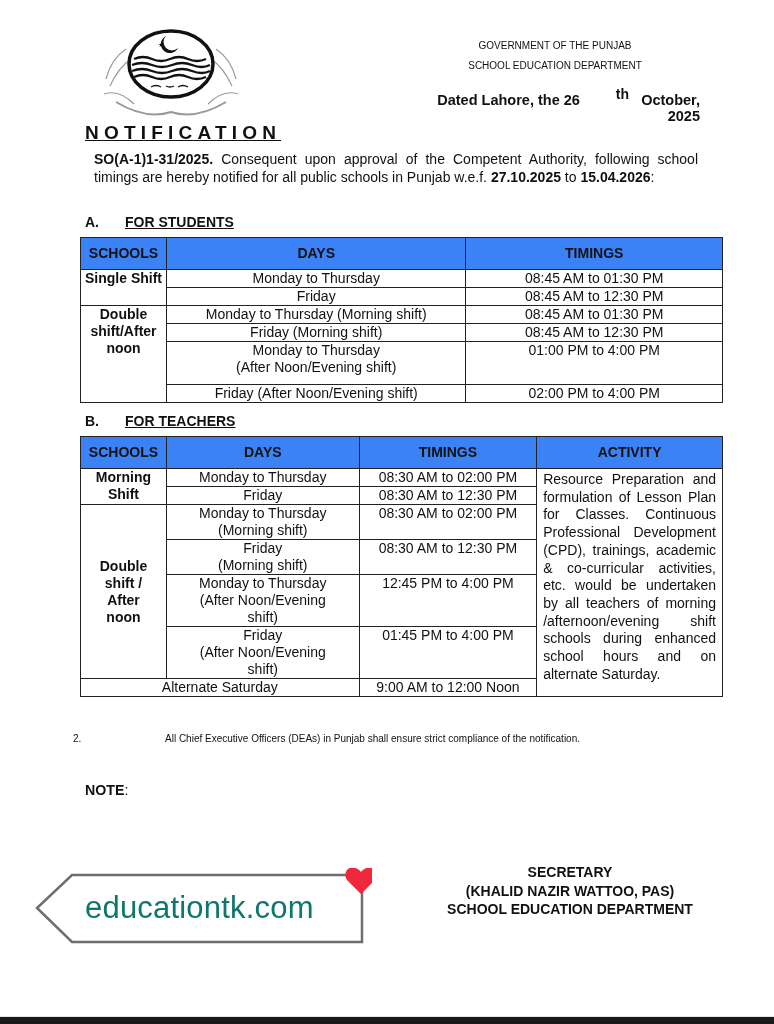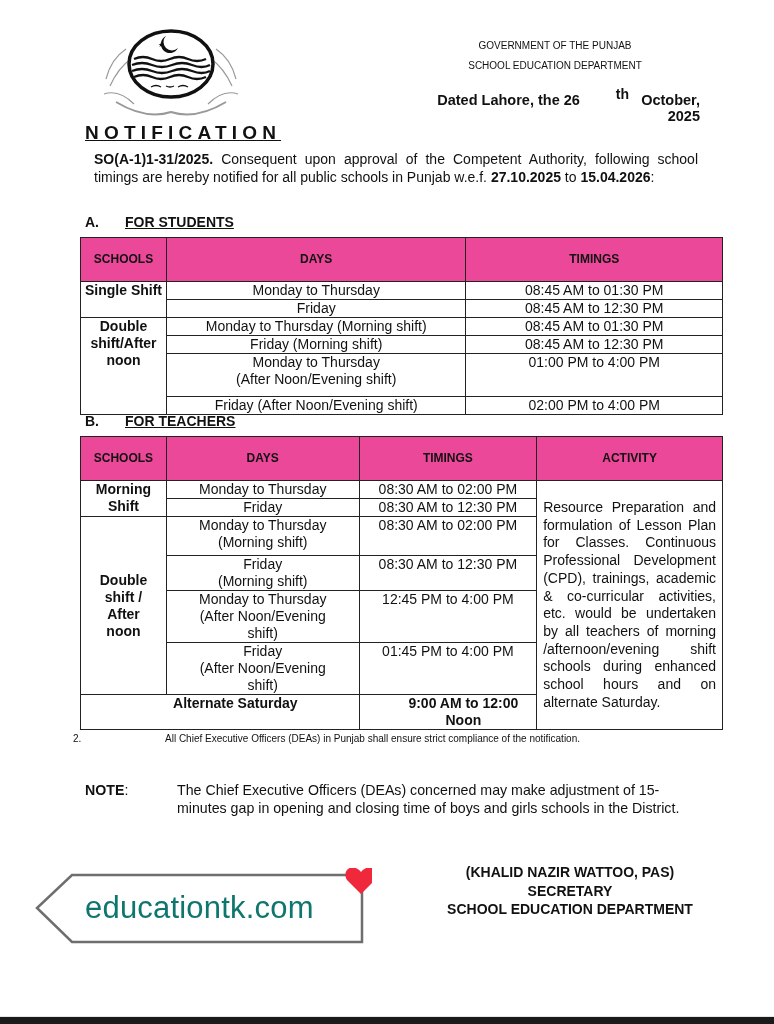--- a/index.html
+++ b/index.html
@@ -11,26 +11,26 @@
   .hdr .l1, .hdr .l2 { display: block; }
   .dated { left: 410px; top: 86px; width: 290px; text-align: right; font-weight: bold; font-size: 14.5px; }
   .dated sup { font-size: 14px; margin-left: 36px; }
   .notif-title { left: 85px; top: 122px; font-weight: 900; font-size: 19px; letter-spacing: 5.2px; text-decoration: underline; }
   .para1 { left: 94px; top: 151px; width: 604px; font-size: 14px; line-height: 17.5px; text-align: justify; }
   .sec { font-weight: bold; font-size: 14px; }
   .sec .lbl { display: inline-block; width: 40px; }
   .sec .ttl { text-decoration: underline; }
   table { border-collapse: collapse; position: absolute; font-size: 14px; }
   td, th { border: 1.6px solid #222; padding: 0 3px; line-height: 17px; text-align: center; vertical-align: top; }
-  th { background: #ec4899; font-weight: bold; font-size: 12px; padding: 13px 3px; }
+  th { background: #3b82f6; font-weight: bold; font-size: 14px; padding: 7px 3px; }
   .schoolcell { font-weight: bold; }
   .studtbl { left: 80px; top: 237px; width: 643px; }
   .teachtbl { left: 80px; top: 436px; width: 643px; }
-  .activity { text-align: justify; text-align-last: left; padding: 18px 6px; font-size: 14px; line-height: 17.7px; }
-  .bold { font-weight: bold; padding-left: 34px; }
+  .activity { text-align: justify; text-align-last: left; padding: 2px 6px; font-size: 14px; line-height: 17.7px; }
+  .bold { font-weight: normal; }
   .para2 { left: 73px; top: 730px; width: 604px; font-size: 10px; line-height: 17px; }
   .para2 .num { display: inline-block; width: 92px; }
   .note { left: 85px; top: 782px; width: 604px; font-size: 14.2px; line-height: 17.5px; display: flex; }
   .note .nlbl { width: 92px; flex: none; font-weight: bold; }
   .sign { left: 420px; top: 863px; width: 300px; text-align: center; font-weight: bold; font-size: 14px; line-height: 18.5px; }
   .sign span { display: block; }
   .wm { left: 32px; top: 868px; width: 340px; height: 80px; }
   .wm-text { left: 85px; top: 890px; font-size: 31px; color: #0f766e; letter-spacing: 0.2px; }
   .bottombar { left: 0; top: 1017px; width: 774px; height: 7px; background: #1a1a1a; }
   .bottomline { left: 0; top: 1016px; width: 774px; height: 1px; background: #e6e6e6; }
@@ -191,29 +191,28 @@
   </tr>
 </tbody>
   </table>
 
 <div class="abs para2">
   <span class="num">2.</span><span>All Chief Executive Officers (DEAs) in Punjab shall ensure strict compliance of the notification.</span>
 </div>
 
 <div class="abs note">
   <div class="nlbl"><span>NOTE</span><span style="font-weight:normal">:</span></div>
-  <div>The Chief Executive Officers (DEAs) concerned may make adjustment of 15-minutes gap in opening and closing time of boys and girls schools in the District.</div>
 </div>
 
 <svg class="abs wm" viewBox="0 0 340 80">
   <path d="M40 7 L330 7 L330 74 L40 74 L5 40 Z" fill="#fff" stroke="#6e6e6e" stroke-width="2.5"></path>
   <path d="M329 10 c-8 -10 -20 -2 -14 8 l14 14 l14 -14 c6 -10 -6 -18 -14 -8z" fill="#f0283c" transform="translate(0,-6)"></path>
 </svg>
 <div class="abs wm-text">educationtk.com</div>
 
 <div class="abs sign">
+  <span>SECRETARY</span>
   <span>(KHALID NAZIR WATTOO, PAS)</span>
-  <span>SECRETARY</span>
   <span>SCHOOL EDUCATION DEPARTMENT</span>
 </div>
 
 <div class="abs bottomline"></div>
 <div class="abs bottombar"></div>
 
 </body></html>

